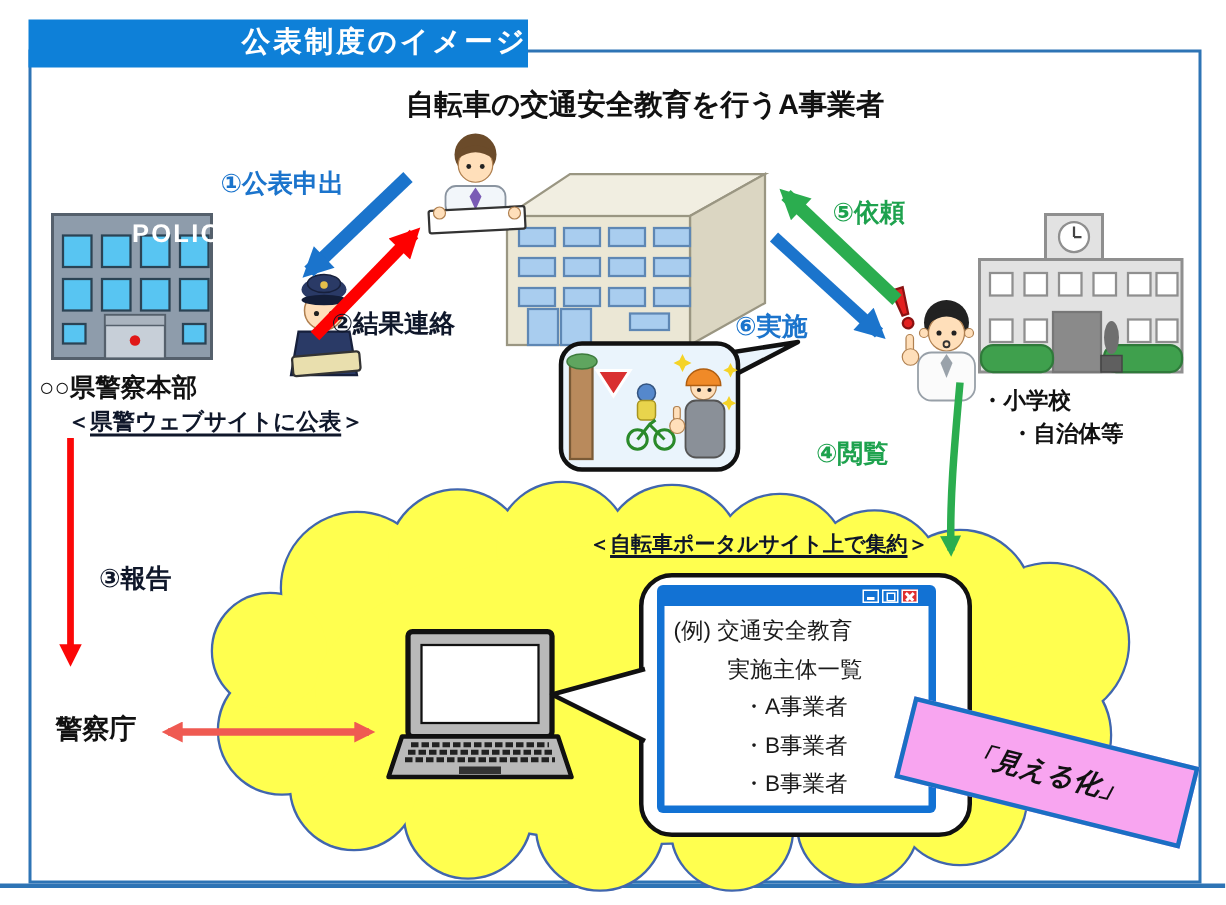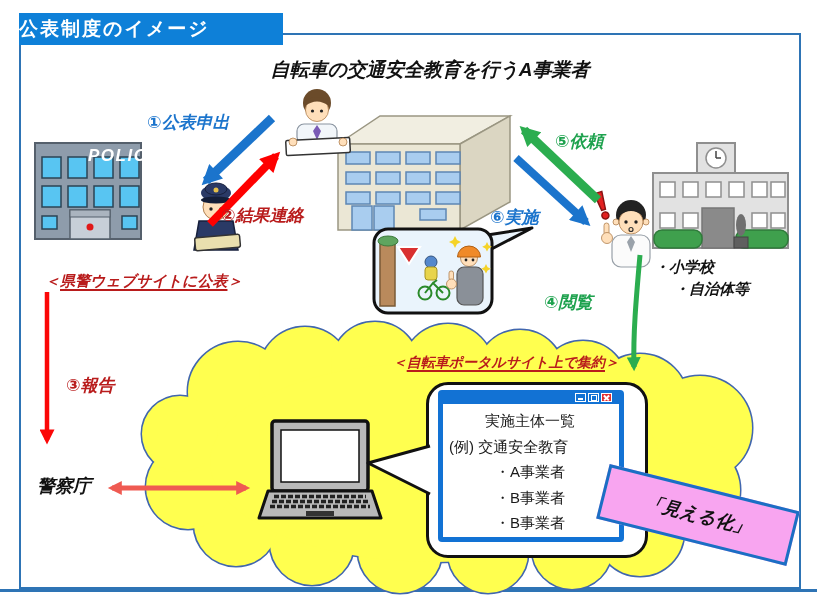--- a/index.html
+++ b/index.html
@@ -1,28 +1,28 @@
 <!DOCTYPE html>
 <html><head>
 <meta charset="utf-8">
 <style>
   html,body{margin:0;padding:0;background:#fff;}
   .stage{position:relative;width:817px;height:603px;background:#fff;overflow:hidden;
          font-family:"Liberation Sans","DejaVu Sans",sans-serif;}
   .abs{position:absolute;}
-  .txt{position:absolute;font-weight:bold;white-space:nowrap;color:#111;font-style:italic;}
+  .txt{position:absolute;font-weight:bold;white-space:nowrap;color:#111;}
   .t-blue{color:#1b74cc;}
-  .t-red{color:#b91c1c;}
+  .t-red{color:#0f172a;}
   .t-green{color:#1ea24e;}
   .ul{text-decoration:underline;text-underline-offset:3px;text-decoration-thickness:2px;}
   .frame-border{position:absolute;left:19px;top:33px;width:778px;height:552px;
                 border:2px solid #2e74b5;}
   .bottom-rule{position:absolute;left:0;top:589px;width:817px;height:3px;background:#2e74b5;}
-  .title-bar{position:absolute;left:19px;top:13px;width:264px;height:32px;background:#0e80d8;
-             color:#fff;font-weight:bold;font-size:19px;text-align:left;line-height:32px;letter-spacing:2px;}
+  .title-bar{position:absolute;left:19px;top:13px;width:333px;height:32px;background:#0e80d8;
+             color:#fff;font-weight:bold;font-size:19px;text-align:right;line-height:32px;letter-spacing:2px;}
   .bubble{position:absolute;left:426px;top:382px;width:222px;height:176px;background:#fff;
           border:3px solid #111;border-radius:22px;box-sizing:border-box;}
   .browser{position:absolute;left:438px;top:390px;width:186px;height:152px;background:#1272d4;border-radius:4px;}
   .browser-inner{position:absolute;left:443px;top:404px;width:176px;height:133px;background:#fff;}
   .blines{position:absolute;left:449px;top:408px;width:168px;font-size:15px;color:#1a1a1a;line-height:25.5px;white-space:nowrap;}
   .wbtn{position:absolute;width:11px;height:9px;border:1px solid #fff;background:#1272d4;box-sizing:border-box;}
   .wbtn .bar{position:absolute;left:2px;bottom:1px;width:5px;height:2px;background:#fff;}
   .wbtn .box{position:absolute;left:2px;top:1px;width:4px;height:4px;border:1px solid #fff;}
   .wbtn.close{background:#e03030;}
   .wbtn.close .x1,.wbtn.close .x2{position:absolute;left:1px;top:3px;width:7px;height:1.5px;background:#fff;}
@@ -266,20 +266,21 @@
     <span>公表制度のイメージ</span>
   </div>
 
   <div class="txt" style="left:230px;top:57px;width:400px;text-align:center;font-size:19px">自転車の交通安全教育を行うA事業者</div>
 
   <div class="txt" style="left:88px;top:146px;font-size:17px;color:#fff;letter-spacing:1.5px">POLICE</div>
 
   <div class="txt t-blue" style="left:147px;top:111px;font-size:17px">①公表申出</div>
   <div class="txt t-red" style="left:221px;top:204px;font-size:17px">②結果連絡</div>
 
+  <div class="txt" style="left:26px;top:247px;font-size:17px">○○県警察本部</div>
 
   <div class="txt t-red" style="left:45px;top:272px;font-size:15px">
     <span>＜</span><span class="ul">県警ウェブサイトに公表</span><span>＞</span>
   </div>
 
   <div class="txt t-red" style="left:66px;top:374px;font-size:17px">③報告</div>
 
   <div class="txt" style="left:37px;top:474px;font-size:18px">警察庁</div>
 
   <div class="txt t-green" style="left:555px;top:130px;font-size:17px">⑤依頼</div>
@@ -306,22 +307,22 @@
     </div>
   <div class="wbtn" style="left:588px;top:393px">
       <div class="box"></div>
     </div>
   <div class="wbtn close" style="left:601px;top:393px">
       <div class="x1"></div>
       <div class="x2"></div>
     </div>
 
   <div class="blines">
+    <div>(例) 交通安全教育</div>
     <div style="padding-left:36px">実施主体一覧</div>
-    <div>(例) 交通安全教育</div>
     <div style="padding-left:46px">・A事業者</div>
     <div style="padding-left:46px">・B事業者</div>
     <div style="padding-left:46px">・B事業者</div>
   </div>
 
   <div class="banner">
     <div class="banner-label">「見える化」</div>
   </div>
 
 </div>

